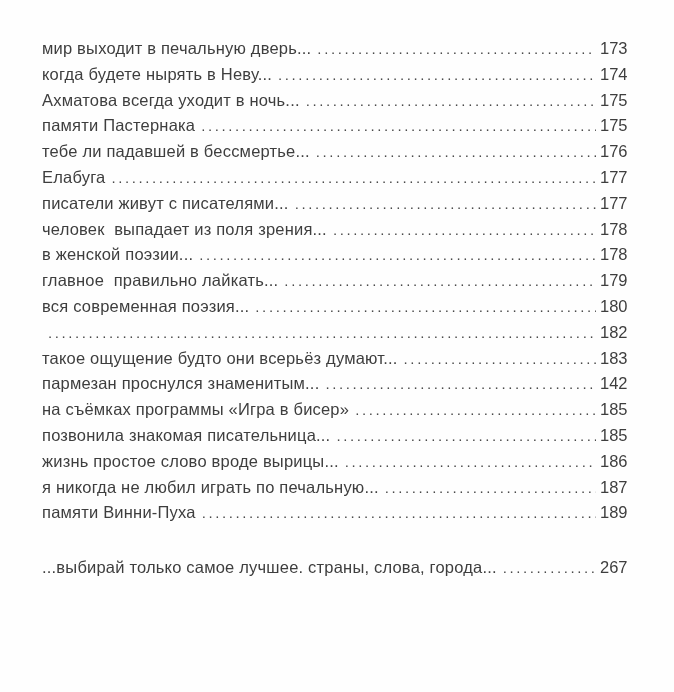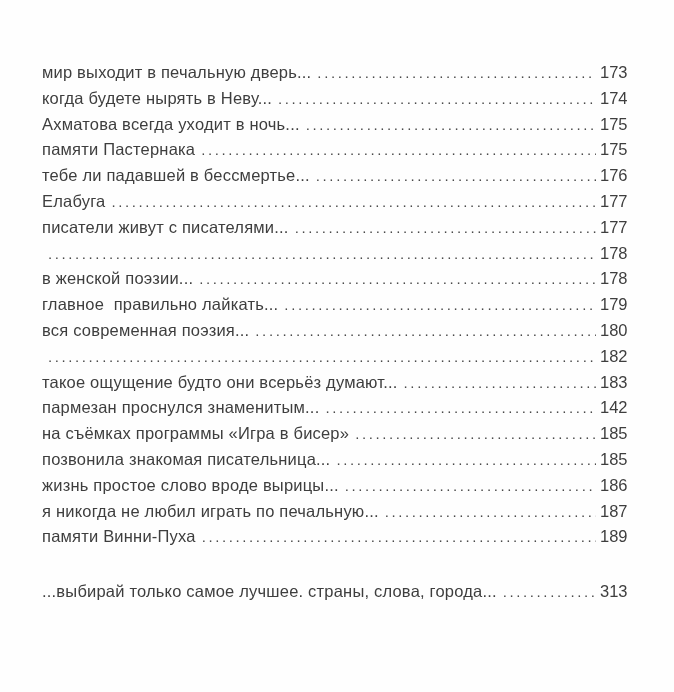--- a/index.html
+++ b/index.html
@@ -13,21 +13,20 @@
     height: 692px;
     background: #fefefe;
     overflow: hidden;
     font-family: "Liberation Sans", "DejaVu Sans", sans-serif;
     color: #3e3e3e;
     box-sizing: border-box;
     padding: 36px 46px 0 42px;
   }
   .toc-group {
     display: block;
-    margin-top: 24px;
   }
   .toc-row {
     display: flex;
     align-items: baseline;
     height: 25.8px;
     font-size: 16.5px;
     line-height: 25.8px;
   }
   .toc-title {
     white-space: pre;
@@ -97,20 +96,21 @@
     <span class="toc-page">177</span>
   </div>
 
   <div class="toc-row">
     <span class="toc-title">писатели живут с писателями...</span>
     <span class="toc-dots"></span>
     <span class="toc-page">177</span>
   </div>
 
   <div class="toc-row">
+    <span class="toc-title">человек  выпадает из поля зрения...</span>
     <span class="toc-dots"></span>
     <span class="toc-page">178</span>
   </div>
 
   <div class="toc-row">
     <span class="toc-title">в женской поэзии...</span>
     <span class="toc-dots"></span>
     <span class="toc-page">178</span>
   </div>
 
@@ -171,17 +171,17 @@
   <div class="toc-row">
     <span class="toc-title">памяти Винни-Пуха</span>
     <span class="toc-dots"></span>
     <span class="toc-page">189</span>
   </div>
 </div>
     <div class="toc-group toc-bottom" id="toc-bottom">
   <div class="toc-row">
     <span class="toc-title">...выбирай только самое лучшее. страны, слова, города...</span>
     <span class="toc-dots"></span>
-    <span class="toc-page">313</span>
+    <span class="toc-page">267</span>
   </div>
 </div>
   </div>
 </div>
 
 </body></html>

